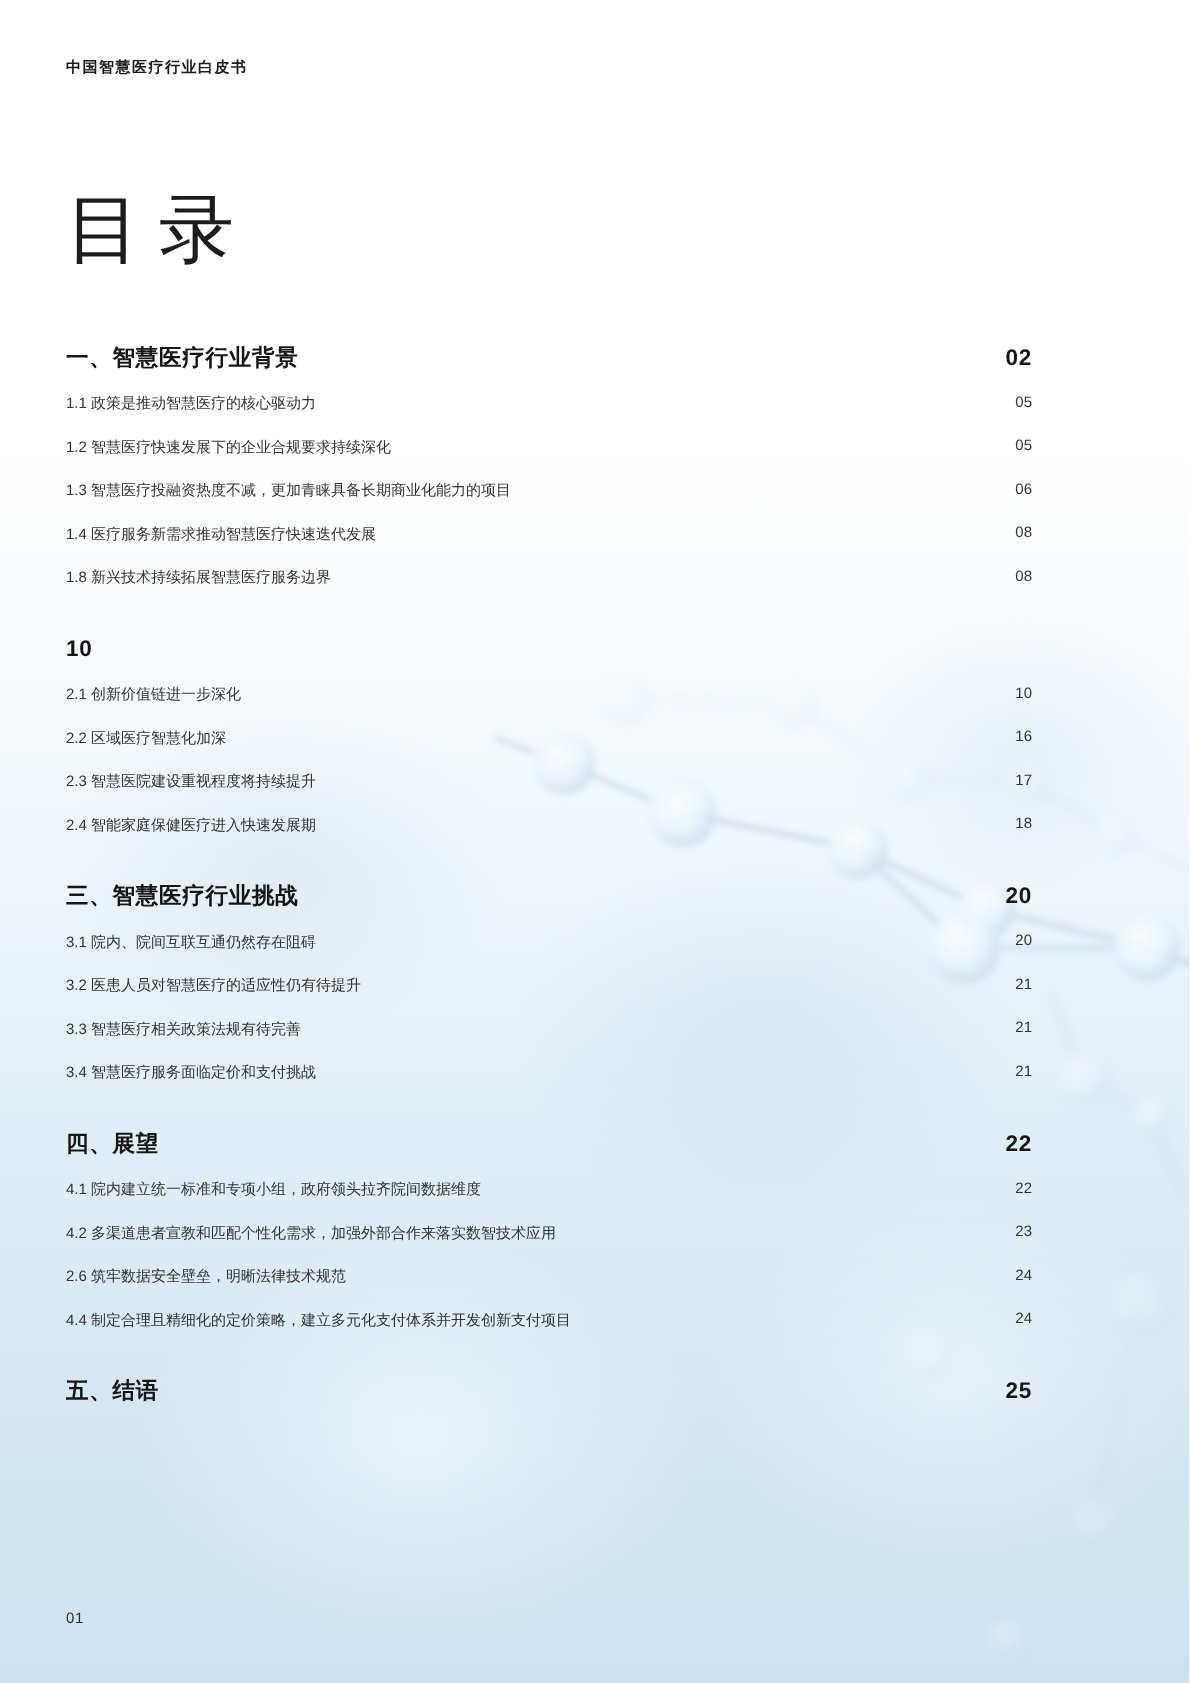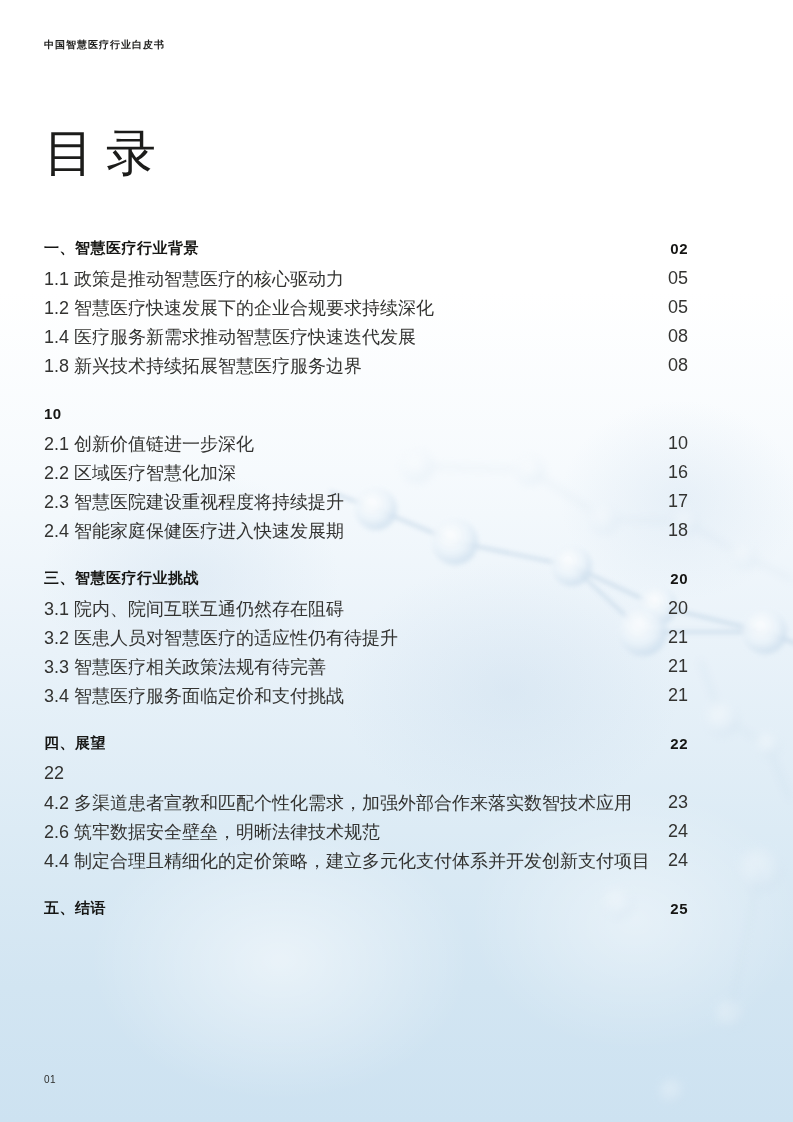--- a/index.html
+++ b/index.html
@@ -30,33 +30,33 @@
     font-size:10px;font-weight:700;color:#1c1c1a;letter-spacing:1px;
   }
   .page-title{
     position:absolute;left:44px;top:126px;
     font-size:50px;font-weight:400;color:#1c1c1a;letter-spacing:12px;line-height:1.1;
   }
   .toc{
     position:absolute;left:44px;top:222px;width:644px;
   }
   .toc-section{margin-top:17px;}
-  .toc-section:first-child{margin-top:10px;}
+  .toc-section:first-child{margin-top:0;}
   .toc-row{
     display:flex;justify-content:space-between;align-items:center;
     height:29px;cursor:default;
   }
   .toc-row.header{height:32px;}
   .toc-row.header .label,
   .toc-row.header .pageno{
     font-size:15px;font-weight:700;color:#161614;letter-spacing:.5px;
   }
   .toc-row.item .label,
   .toc-row.item .pageno{
-    font-size:18px;font-weight:400;color:#333331;
+    font-size:10px;font-weight:400;color:#333331;
   }
   .label{white-space:nowrap;}
   .pageno{flex:0 0 auto;text-align:left;}
   .doc-footer{
     position:absolute;left:44px;top:1074px;
     font-size:10px;color:#2e2e2c;letter-spacing:.5px;
   }
 </style>
 </head>
 <body>
@@ -134,20 +134,24 @@
         </div>
         <div class="toc-row item">
           <span class="label">1.1 政策是推动智慧医疗的核心驱动力</span>
           <span class="pageno">05</span>
         </div>
         <div class="toc-row item">
           <span class="label">1.2 智慧医疗快速发展下的企业合规要求持续深化</span>
           <span class="pageno">05</span>
         </div>
         <div class="toc-row item">
+          <span class="label">1.3 智慧医疗投融资热度不减，更加青睐具备长期商业化能力的项目</span>
+          <span class="pageno">06</span>
+        </div>
+        <div class="toc-row item">
           <span class="label">1.4 医疗服务新需求推动智慧医疗快速迭代发展</span>
           <span class="pageno">08</span>
         </div>
         <div class="toc-row item">
           <span class="label">1.8 新兴技术持续拓展智慧医疗服务边界</span>
           <span class="pageno">08</span>
         </div>
       </section>
       <section class="toc-section">
         <div class="toc-row header">
@@ -191,20 +195,21 @@
           <span class="label">3.4 智慧医疗服务面临定价和支付挑战</span>
           <span class="pageno">21</span>
         </div>
       </section>
       <section class="toc-section">
         <div class="toc-row header">
           <span class="label">四、展望</span>
           <span class="pageno">22</span>
         </div>
         <div class="toc-row item">
+          <span class="label">4.1 院内建立统一标准和专项小组，政府领头拉齐院间数据维度</span>
           <span class="pageno">22</span>
         </div>
         <div class="toc-row item">
           <span class="label">4.2 多渠道患者宣教和匹配个性化需求，加强外部合作来落实数智技术应用</span>
           <span class="pageno">23</span>
         </div>
         <div class="toc-row item">
           <span class="label">2.6 筑牢数据安全壁垒，明晰法律技术规范</span>
           <span class="pageno">24</span>
         </div>

